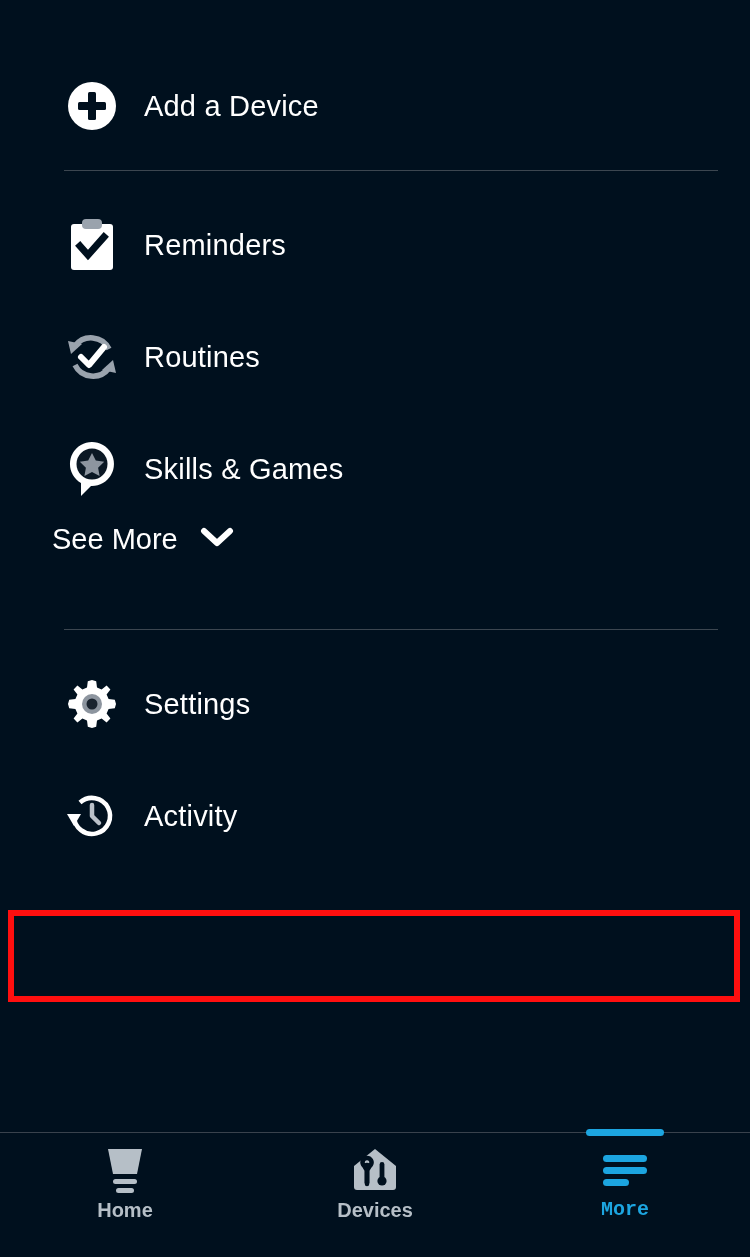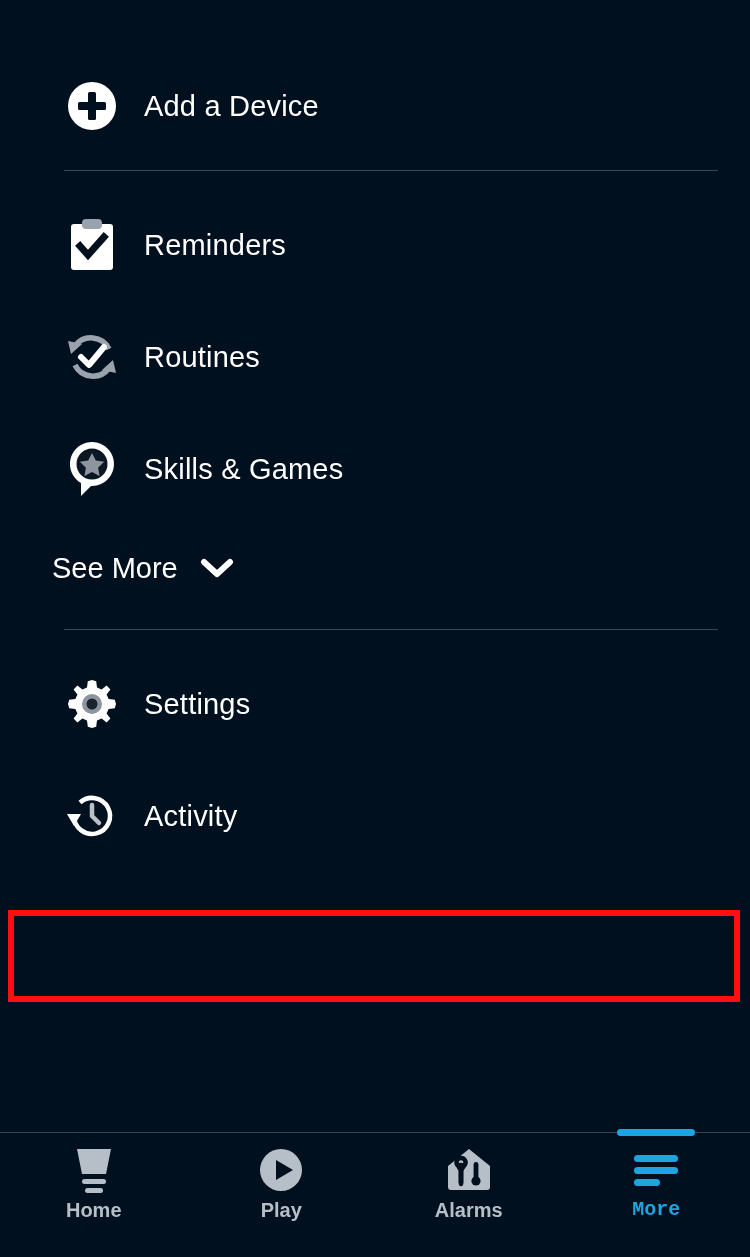--- a/index.html
+++ b/index.html
@@ -56,21 +56,21 @@
   .divider {
     height: 1px;
     background: #3c4650;
     margin: 0 32px 0 32px;
   }
   .spacer-sm { height: 18px; }
   .spacer-xs { height: 8px; }
   
   .see-more {
     display: flex;
-    align-items: center;
+    align-items: flex-start;
     height: 86px;
     padding-left: 20px;
     box-sizing: border-box;
   }
   .see-more .label {
     color: #ffffff;
     font-size: 29px;
     line-height: 1;
     white-space: nowrap;
   }
@@ -260,42 +260,33 @@
         <svg width="50" height="46" viewBox="0 0 50 46">
           <path d="M8 2 L42 2 L37 27 L13 27 Z" fill="#b6bfc7"></path>
           <rect x="13" y="32" width="24" height="5" rx="2.5" fill="#b6bfc7"></rect>
           <rect x="16" y="41" width="18" height="5" rx="2.5" fill="#b6bfc7"></rect>
         </svg>
       </span>
       <span class="nav-label">Home</span>
     </div>
 
 
-    <div class="nav-item">
-      <span class="nav-ico">
-        <svg width="46" height="46" viewBox="0 0 46 46">
-          <circle cx="23" cy="23" r="21" fill="#b6bfc7"></circle>
-          <polygon points="18,13 35,23 18,33" fill="#00101e"></polygon>
-        </svg>
-      </span>
-      <span class="nav-label">Play</span>
-    </div>
 
     <div class="nav-item">
       <span class="nav-ico">
         <svg width="46" height="46" viewBox="0 0 46 46">
           <path d="M23 2 L44 19 L44 40 A3 3 0 0 1 41 43 L5 43 A3 3 0 0 1 2 40 L2 19 Z" fill="#b6bfc7"></path>
           <path d="M15 20 A4.5 4.5 0 1 1 15.1 20 Z M15 23 L15 37" stroke="#00101e" stroke-width="4.5" fill="none" stroke-linecap="round"></path>
           <circle cx="15" cy="20" r="4.2" fill="#00101e"></circle>
           <rect x="12.6" y="20" width="4.8" height="18" rx="2.4" fill="#00101e"></rect>
           <circle cx="30" cy="34" r="4.6" fill="#00101e"></circle>
           <rect x="27.6" y="15" width="4.8" height="20" rx="2.4" fill="#00101e"></rect>
         </svg>
       </span>
-      <span class="nav-label">Alarms</span>
+      <span class="nav-label">Devices</span>
     </div>
 
     <div class="nav-item active">
       <span class="nav-indicator"></span>
       <span class="nav-ico">
         <svg width="50" height="40" viewBox="0 0 50 40">
           <rect x="3" y="5" width="44" height="7" rx="3.5" fill="#1ca5e0"></rect>
           <rect x="3" y="17" width="44" height="7" rx="3.5" fill="#1ca5e0"></rect>
           <rect x="3" y="29" width="26" height="7" rx="3.5" fill="#1ca5e0"></rect>
         </svg>

